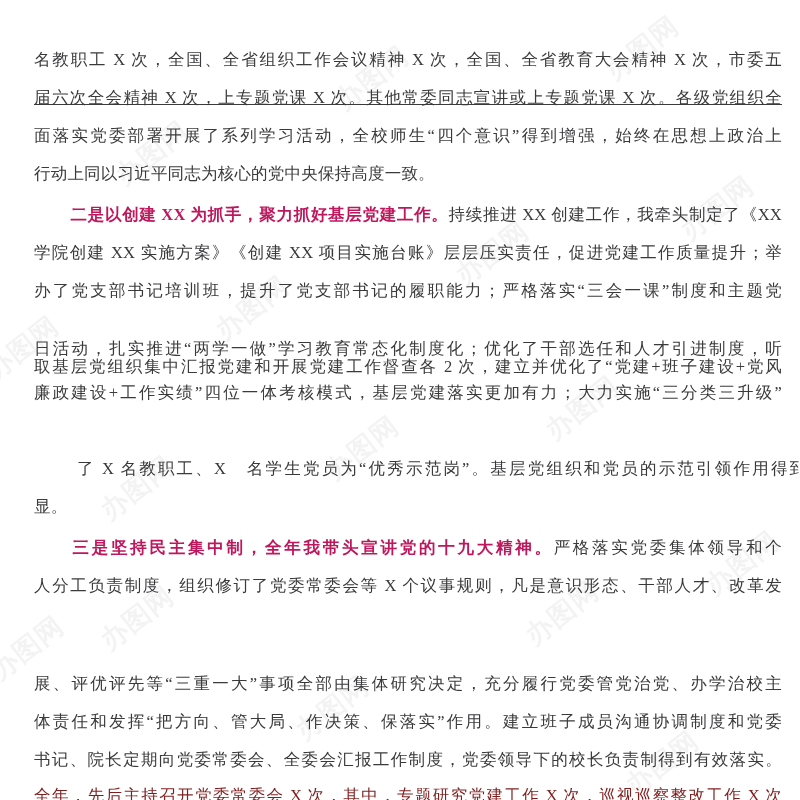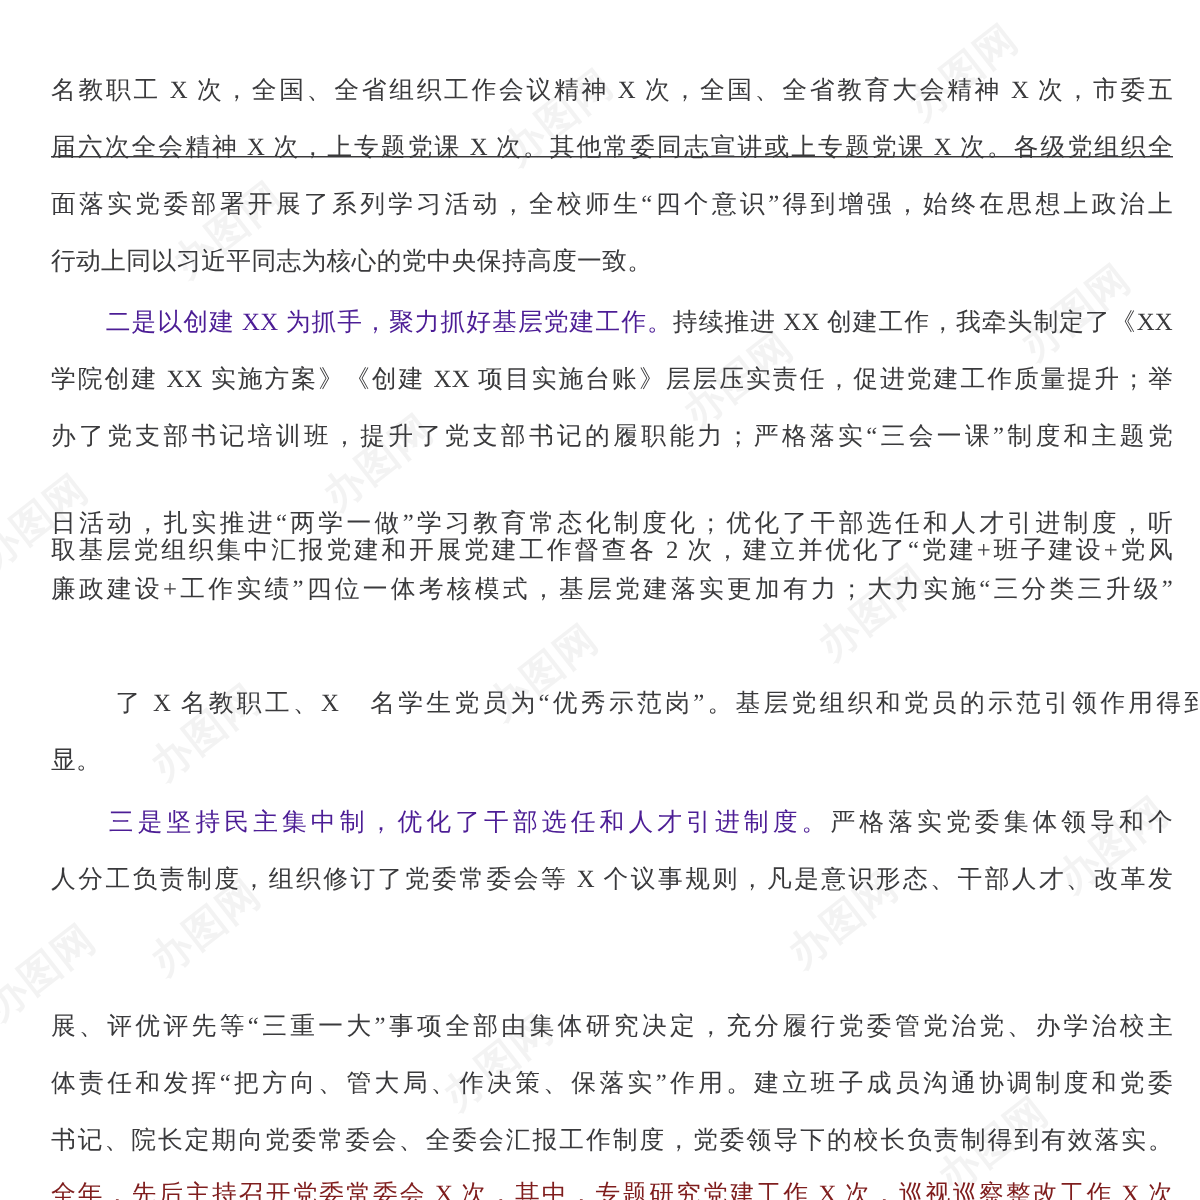--- a/index.html
+++ b/index.html
@@ -64,22 +64,22 @@
     height: 16px;
     line-height: 24px;
     overflow: hidden;
     color: #7f1d1d;
   }
   .indent {
     display: inline-block;
     width: 36px;
   }
   .bold-run {
-    font-weight: 400;
-    color: #4c1d95;
+    font-weight: 700;
+    color: #be185d;
   }
 </style>
 </head>
 <body>
 
 <div id="page">
 
   <div id="watermark-layer">
     <span class="wm" style="left:110px;  top:135px;">办图网</span>
     <span class="wm" style="left:330px;  top:60px;">办图网</span>
@@ -111,21 +111,21 @@
     </div>
     <div class="line just" style="top:241px;">学院创建 XX 实施方案》《创建 XX 项目实施台账》层层压实责任，促进党建工作质量提升；举</div>
     <div class="line just" style="top:279px;">办了党支部书记培训班，提升了党支部书记的履职能力；严格落实“三会一课”制度和主题党</div>
     <div class="line just" style="top:317px;margin-top:20px;">日活动，扎实推进“两学一做”学习教育常态化制度化；优化了干部选任和人才引进制度，听</div>
     <div class="line just" style="top:355px;">取基层党组织集中汇报党建和开展党建工作督查各 2 次，建立并优化了“党建+班子建设+党风</div>
     <div class="line just" style="top:381px;">廉政建设+工作实绩”四位一体考核模式，基层党建落实更加有力；大力实施“三分类三升级”</div>
     <div class="line just" style="top:457px;margin-left:43px;">了 X 名教职工、X　名学生党员为“优秀示范岗”。基层党组织和党员的示范引领作用得到彰</div>
     <div class="line" style="top:495px;">显。</div>
 
     <div class="line just" style="top:536px;">
-      <span class="indent"></span><span class="bold-run">三是坚持民主集中制，优化了干部选任和人才引进制度。</span><span>严格落实党委集体领导和个</span>
+      <span class="indent"></span><span class="bold-run">三是坚持民主集中制，全年我带头宣讲党的十九大精神。</span><span>严格落实党委集体领导和个</span>
     </div>
     <div class="line just" style="top:574px;">人分工负责制度，组织修订了党委常委会等 X 个议事规则，凡是意识形态、干部人才、改革发</div>
 
     <div class="line just" style="top:710px;">体责任和发挥“把方向、管大局、作决策、保落实”作用。建立班子成员沟通协调制度和党委</div>
     <div class="line just" style="top:672px;">展、评优评先等“三重一大”事项全部由集体研究决定，充分履行党委管党治党、办学治校主</div>
     <div class="line just" style="top:748px;">书记、院长定期向党委常委会、全委会汇报工作制度，党委领导下的校长负责制得到有效落实。</div>
 
     <div class="line just clipped" style="top:784px;">全年，先后主持召开党委常委会 X 次，其中，专题研究党建工作 X 次，巡视巡察整改工作 X 次</div>
 
   </div>

